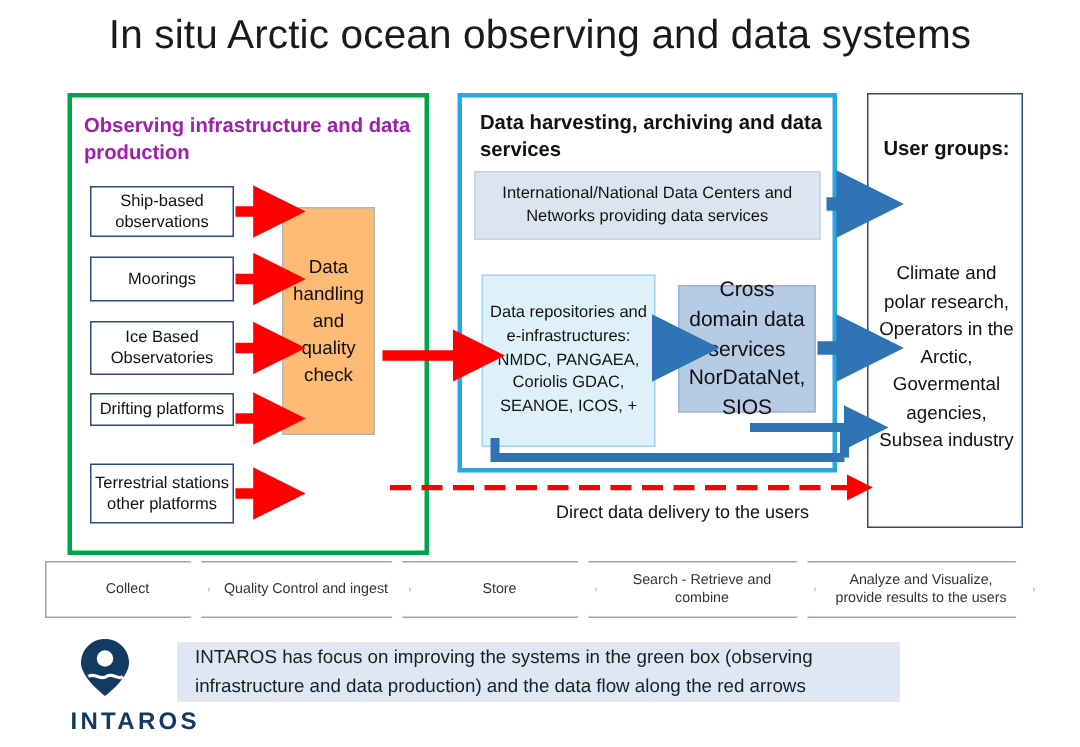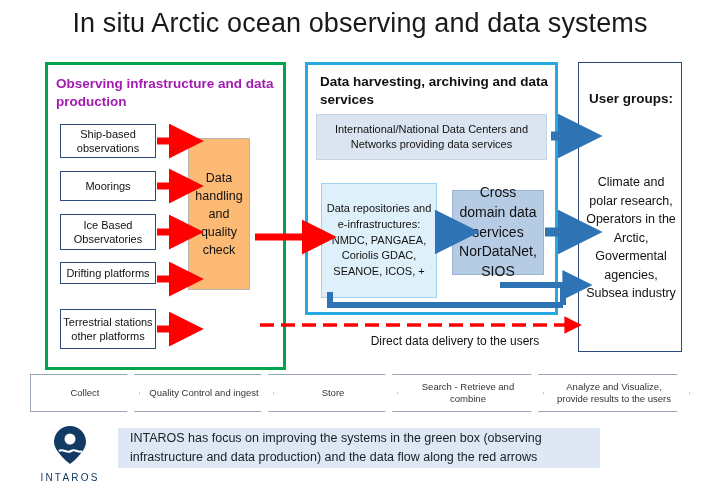--- a/index.html
+++ b/index.html
@@ -236,25 +236,26 @@
     line-height: 1.5;
   }
   .logo-wrap {
     position: absolute;
     left: 28px; top: 424px;
     width: 84px; height: 62px;
     text-align: center;
   }
   .logo-mark { margin: 0 auto; }
   .logo-text {
-    font-size: 10px;
+    font-size: 16px;
     letter-spacing: 2.2px;
-    font-weight: normal;
+    font-weight: bold;
     color: #123a63;
     margin-top: 2px;
+    margin-left: 19px;
   }
 </style>
 </head>
 <body>
 
 <div class="stage">
 
   <div class="title">In situ Arctic ocean observing and data systems</div>
 
   <div class="green-box">

